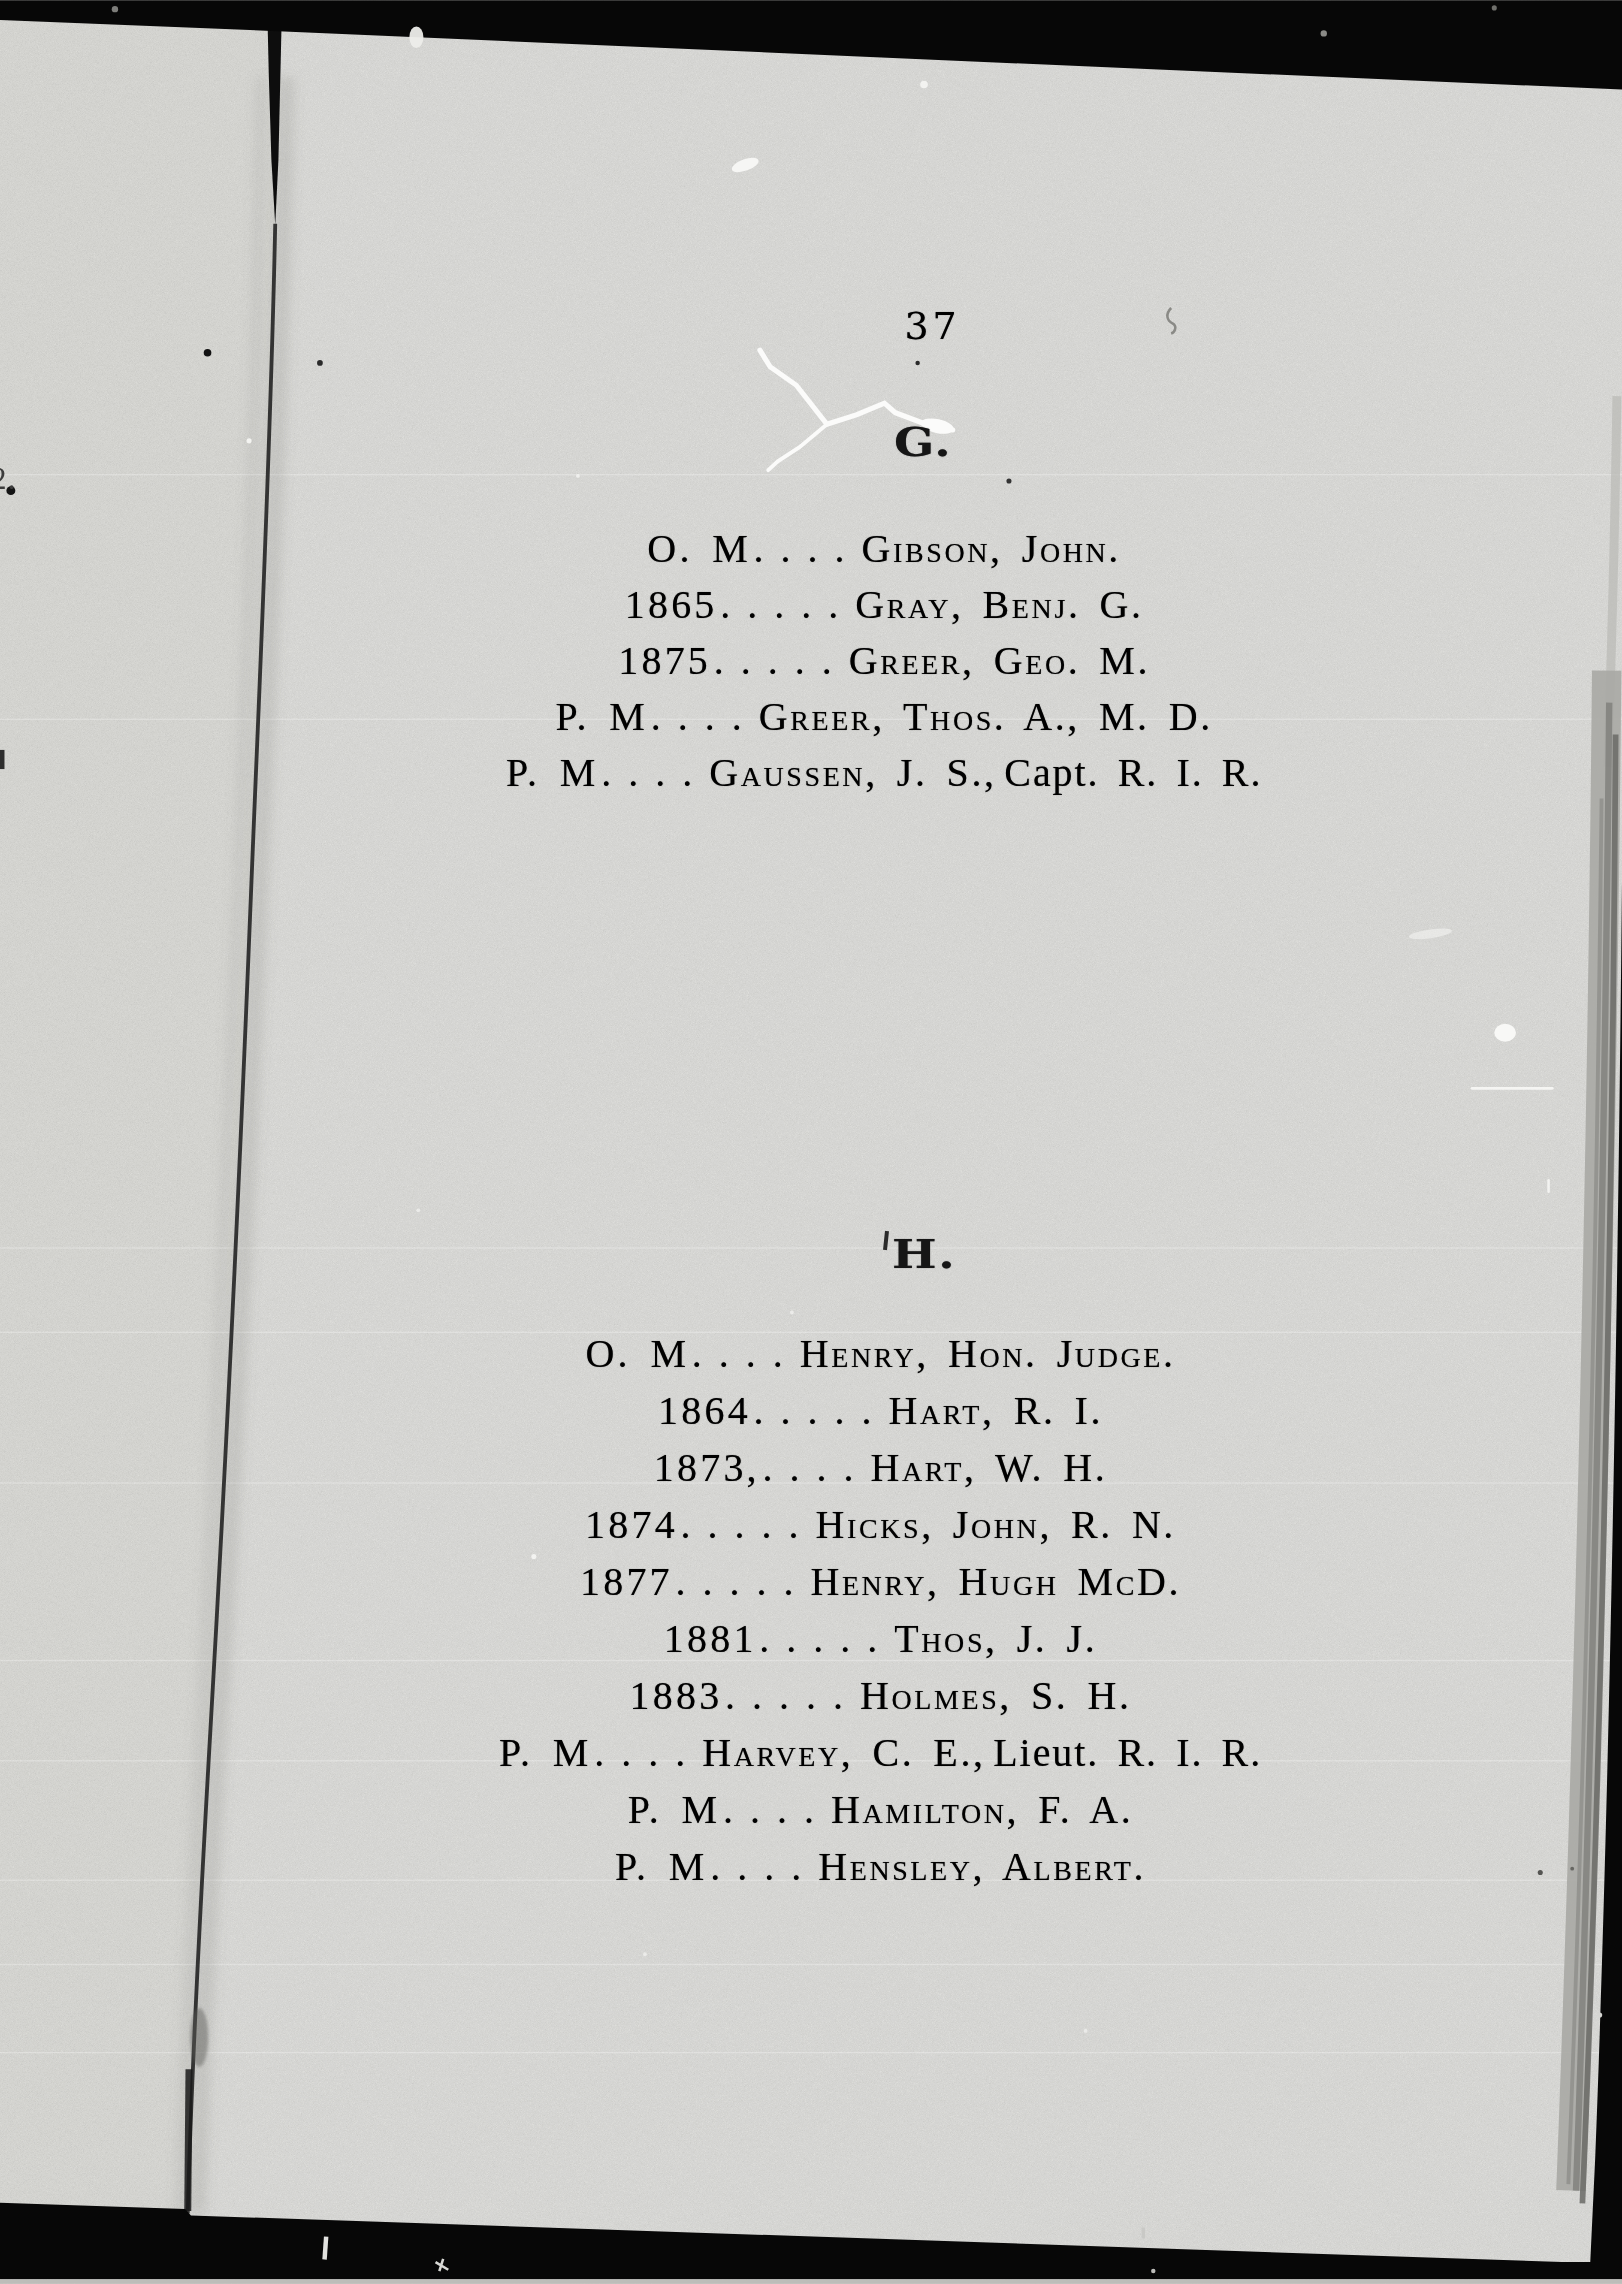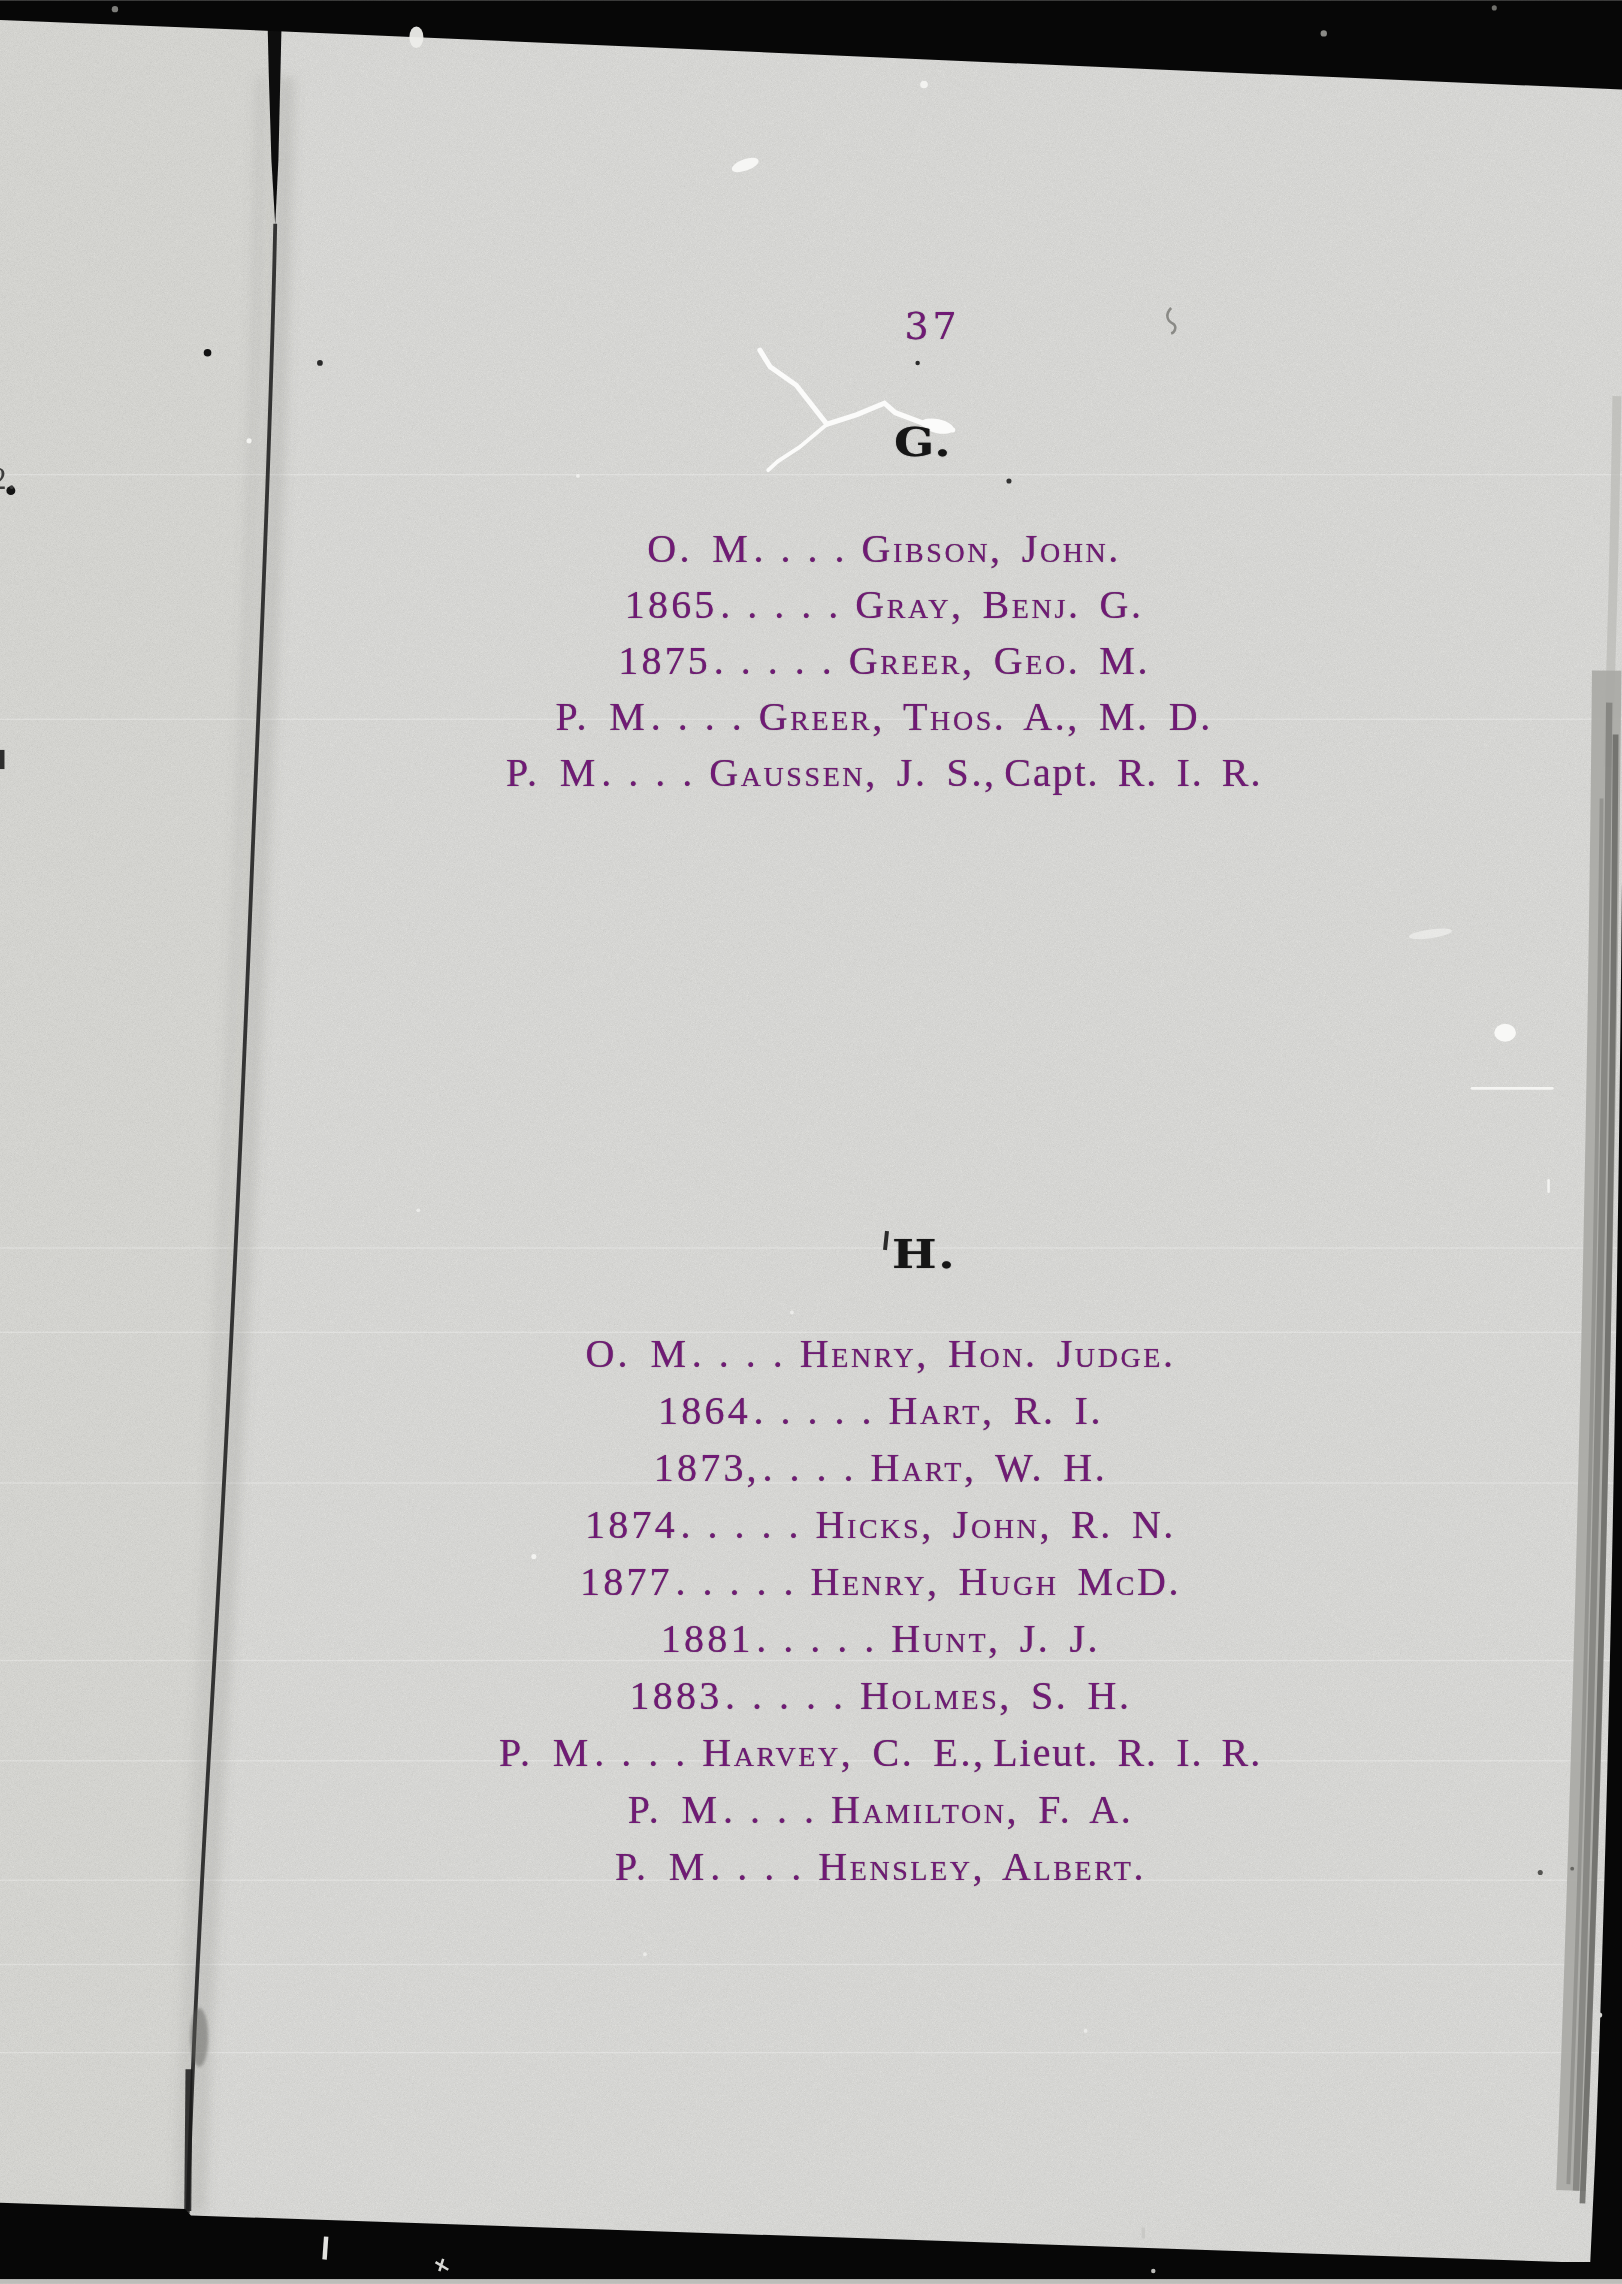--- a/index.html
+++ b/index.html
@@ -2,21 +2,21 @@
 <html style="font-size:10.2px"><head>
 <meta charset="utf-8">
 <style>
   html,body{margin:0;padding:0;background:#000;}
   .scan{
     position:relative;width:1622px;height:2284px;overflow:hidden;
     background:#e9e9e6;
     font-family:"Liberation Serif", serif;
   }
   .bg-art{position:absolute;left:0;top:0;width:1622px;height:2284px;}
-  .ink{color:#701a75; text-shadow:0 0 0.9px rgba(25,25,25,.65); filter:blur(0.3px);}
+  .ink{color:#000000; text-shadow:0 0 0.9px rgba(25,25,25,.65); filter:blur(0.3px);}
   .pagenum{
     position:absolute;left:894px;top:307px;width:77px;text-align:center;
     font-family:"DejaVu Serif", serif;font-size:38px;line-height:1;letter-spacing:3.8px;
   }
   .heading{
     position:absolute;font-family:"DejaVu Serif", serif;font-weight:bold;
     font-size:40px;line-height:1;color:#161616;
     transform:scaleX(1.18);transform-origin:left top;letter-spacing:1.3px;
   }
   #heading-g{left:894px;top:422px;}
@@ -179,21 +179,21 @@
         <li><span class="pfx">O. M</span><span class="ldr">....</span><span class="nm">Henry, Hon. Judge.</span></li>
 
         <li><span class="pfx">1864</span><span class="ldr">.....</span><span class="nm">Hart, R. I.</span></li>
 
         <li><span class="pfx">1873,</span><span class="ldr">....</span><span class="nm">Hart, W. H.</span></li>
 
         <li><span class="pfx">1874</span><span class="ldr">.....</span><span class="nm">Hicks, John, R. N.</span></li>
 
         <li><span class="pfx">1877</span><span class="ldr">.....</span><span class="nm">Henry, Hugh McD.</span></li>
 
-        <li><span class="pfx">1881</span><span class="ldr">.....</span><span class="nm">Hunt, J. J.</span></li>
+        <li><span class="pfx">1881</span><span class="ldr">.....</span><span class="nm">Thos, J. J.</span></li>
 
         <li><span class="pfx">1883</span><span class="ldr">.....</span><span class="nm">Holmes, S. H.</span></li>
 
         <li><span class="pfx">P. M</span><span class="ldr">....</span><span class="nm">Harvey, C. E.,</span><span class="sfx">Lieut. R. I. R.</span></li>
 
         <li><span class="pfx">P. M</span><span class="ldr">....</span><span class="nm">Hamilton, F. A.</span></li>
 
         <li><span class="pfx">P. M</span><span class="ldr">....</span><span class="nm">Hensley, Albert.</span></li>
       </ol>
   </section>

